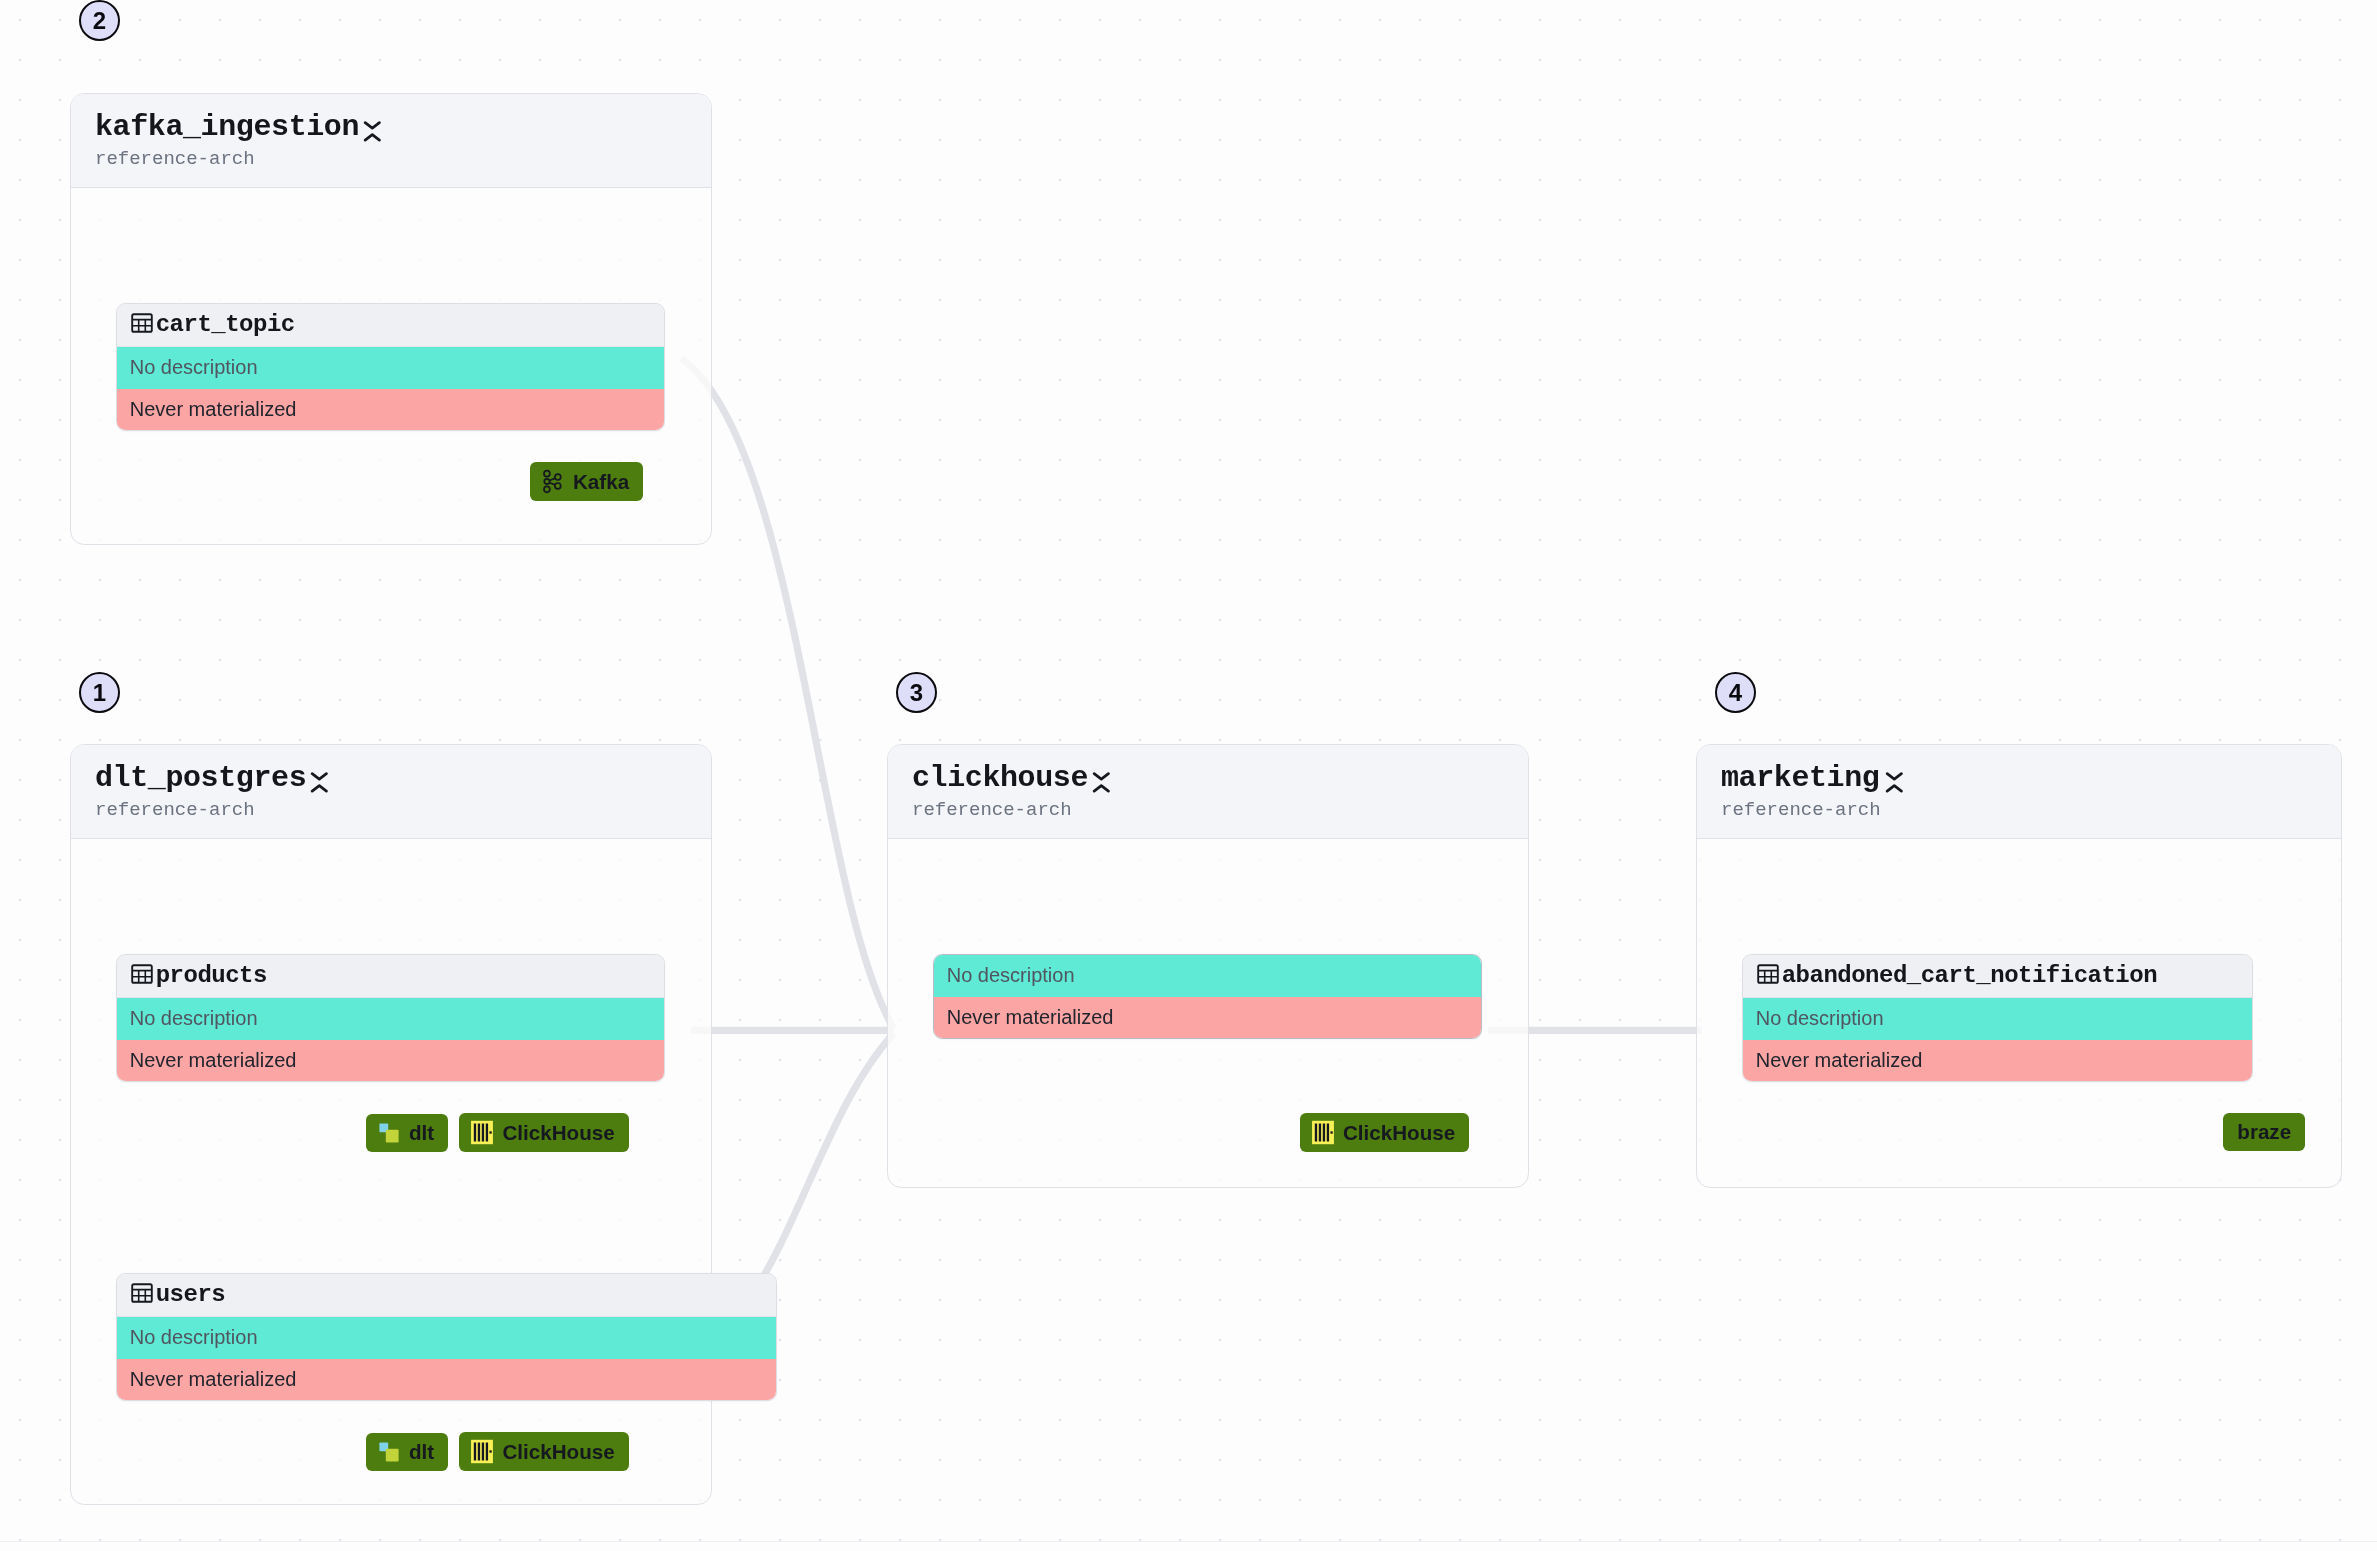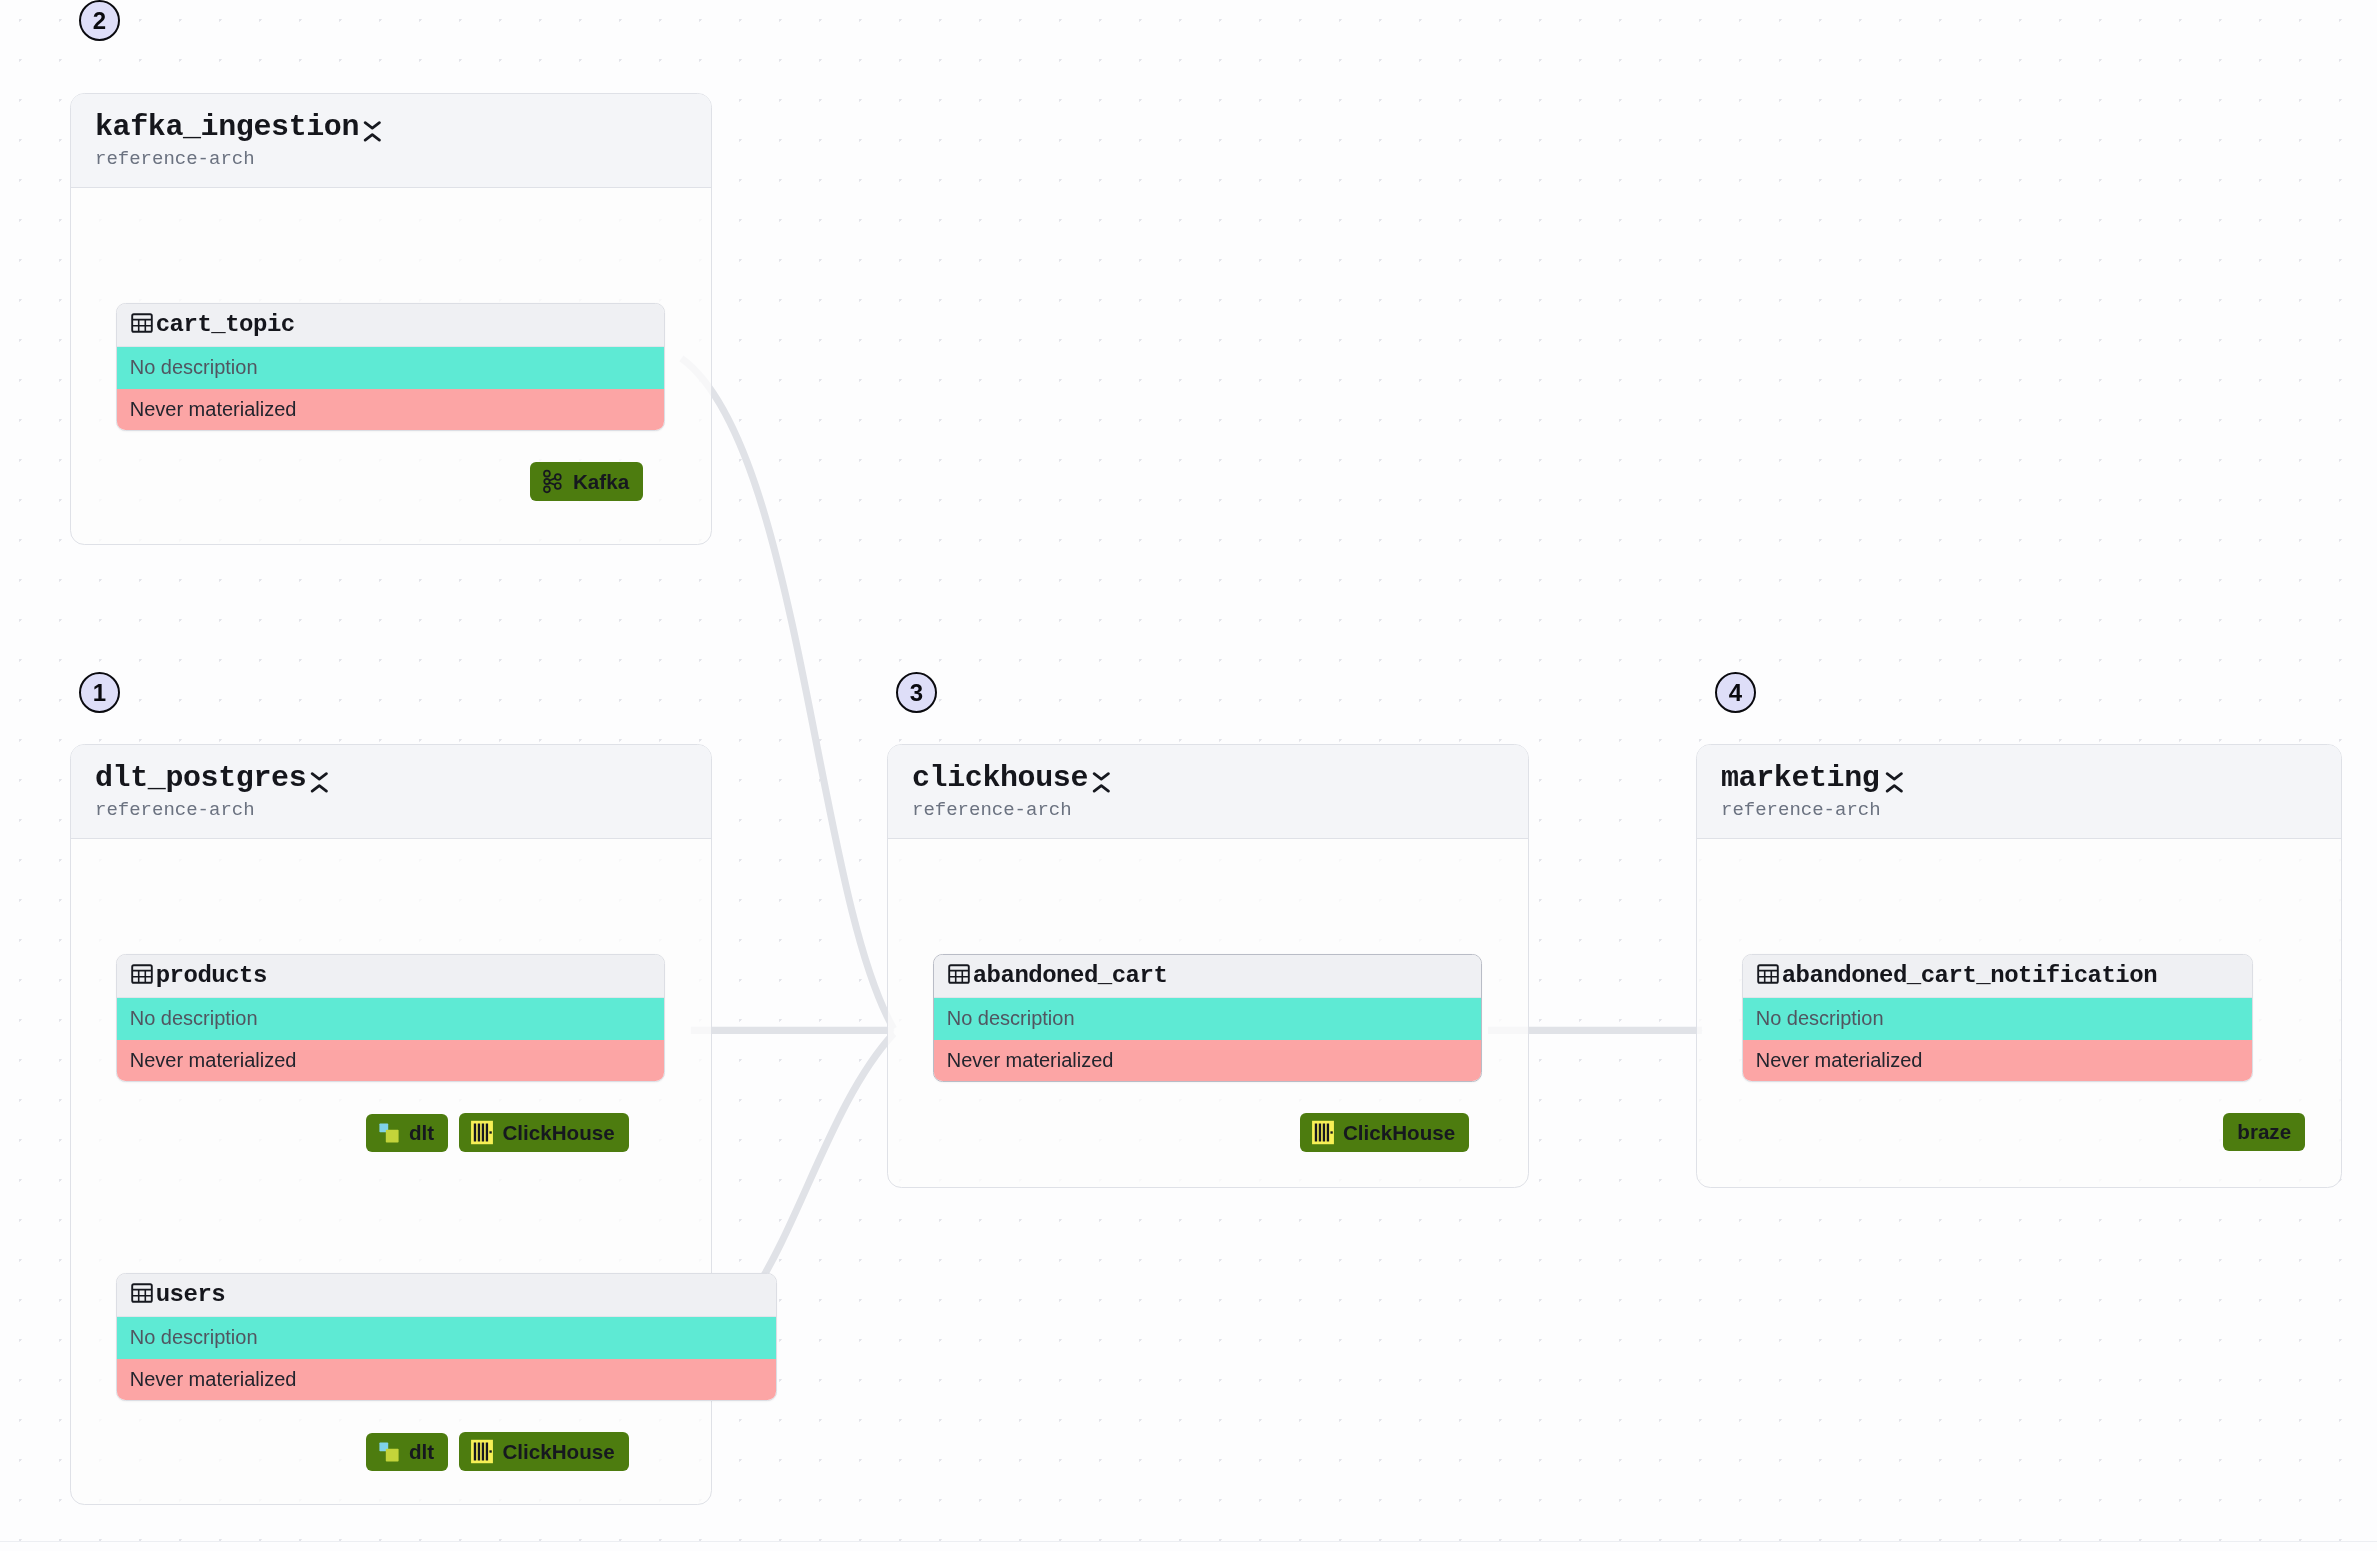--- a/index.html
+++ b/index.html
@@ -299,29 +299,20 @@
           <path d="M4 2 L13 9 L22 2" stroke="#16181f" stroke-width="3.4" fill="none" stroke-linecap="round" stroke-linejoin="round"></path>
         </svg>
       <svg width="20.6" height="9.5" viewBox="0 0 26 12">
           <path d="M4 9 L13 2 L22 9" stroke="#16181f" stroke-width="3.4" fill="none" stroke-linecap="round" stroke-linejoin="round"></path>
         </svg>
     </div>
   </div>
 </div>
 
 <div class="table-node selected" style="left:933px;top:954px;width:549px;">
-  <div class="tn-head">
-    <span>
-      <svg width="24" height="24" viewBox="0 0 24 24" fill="none">
-        <rect x="2.2" y="3.2" width="19.6" height="17.6" rx="1.6" stroke="#16181f" stroke-width="1.9"></rect>
-        <path d="M2.2 8.6 H21.8 M2.2 14.7 H21.8 M8.7 8.6 V20.8 M15.3 8.6 V20.8" stroke="#16181f" stroke-width="1.6"></path>
-      </svg>
-    </span>
-    <span class="tn-name">abandoned_cart</span>
-  </div>
   <div class="tn-desc">No description</div>
   <div class="tn-mat">Never materialized</div>
 </div>
 
 <div class="pill-row" style="left:1300px;top:1113px;">
   <span class="pill">
     <span class="glyph">
       <svg width="24" height="25" viewBox="0 0 30 32">
         <rect x="1" y="1" width="28" height="30" fill="#f7f056"></rect>
         <rect x="4.5" y="4.5" width="3" height="23" fill="#16181f"></rect>

